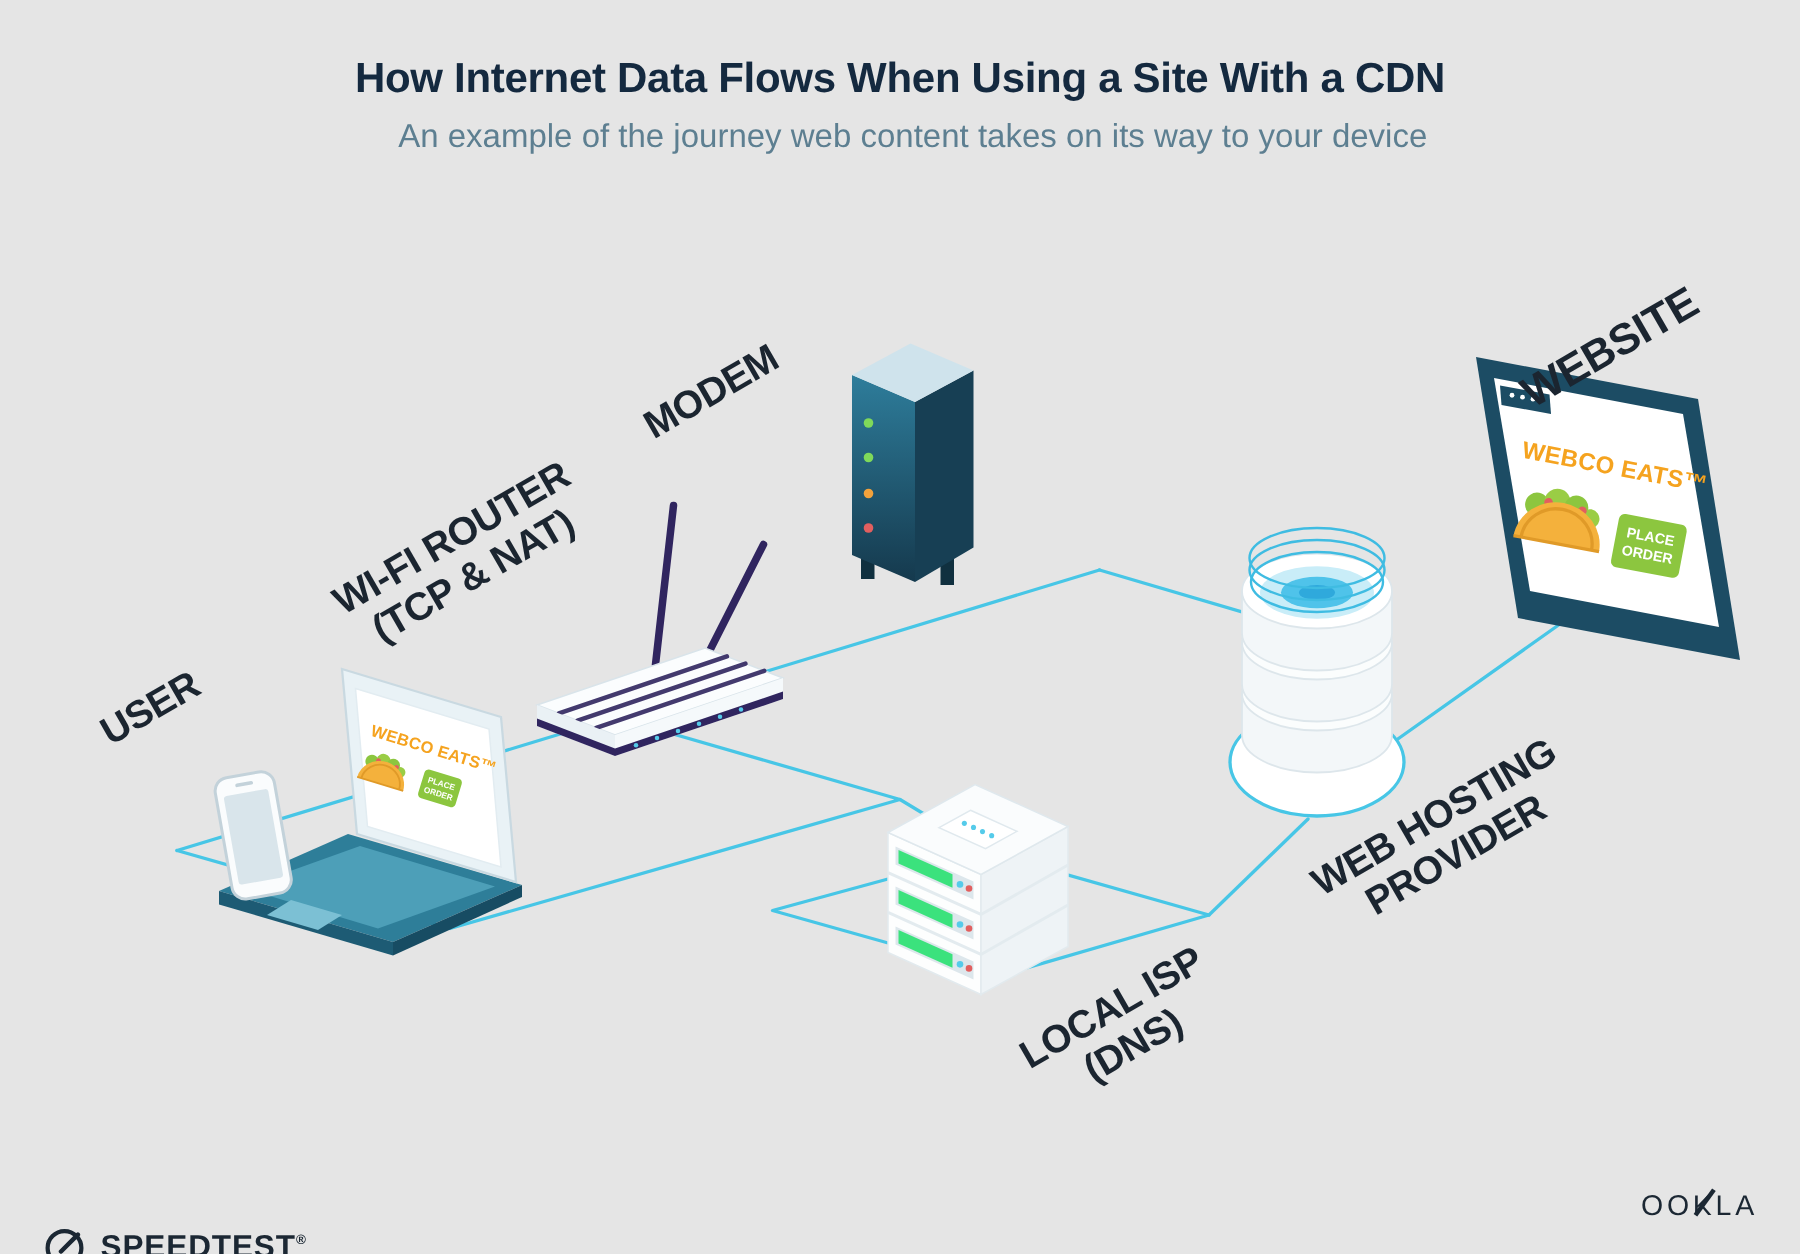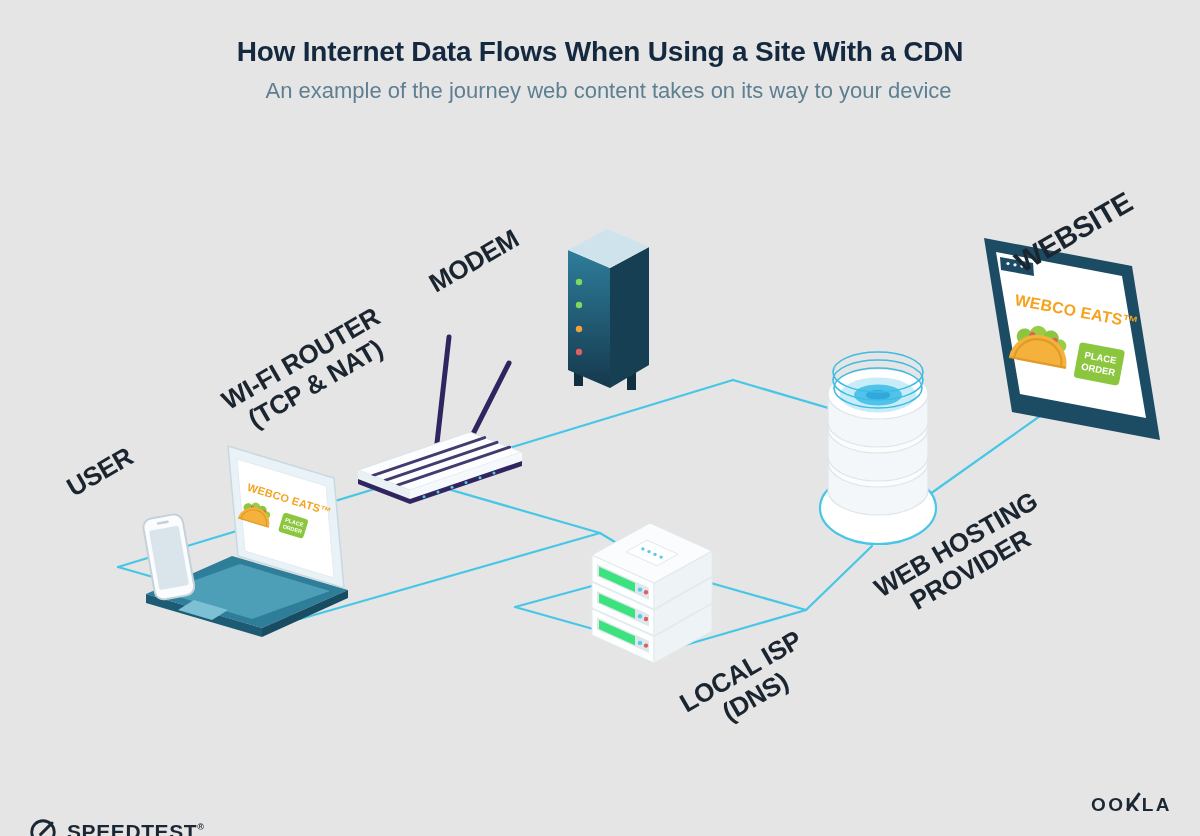--- a/index.html
+++ b/index.html
@@ -15,21 +15,21 @@
 
   .node-label { position:absolute; transform:translate(-50%,-50%) rotate(-30deg);
                 font-weight:700; color:#1B2530; font-size:26px; line-height:1.1;
                 text-align:center; white-space:nowrap; letter-spacing:-0.3px; }
   .node-label.big { font-size:29px; }
 
   .footer-left { position:absolute; left:28px; top:788px; display:flex; align-items:center; gap:9px;margin-top:29px; }
   .footer-left .word { font-size:21px; font-weight:700; color:#1B2733; letter-spacing:0.6px; }
   .footer-left sup { font-size:9px; color:#1B2733; vertical-align:9px; }
 
-  .ookla { position:absolute; right:28px; top:794px; font-size:19px; font-weight:700;
+  .ookla { position:absolute; right:28px; top:794px; font-size:19px; font-weight:400;
            letter-spacing:2.5px; color:#1B2733; }
   .ookla-slash { position:absolute; width:2.5px; height:21px; background:#1B2733;
                  left:41px; top:-3px; transform:rotate(36deg); }
 </style>
 </head>
 <body>
 
 <div class="canvas">
 
   <div class="header">

